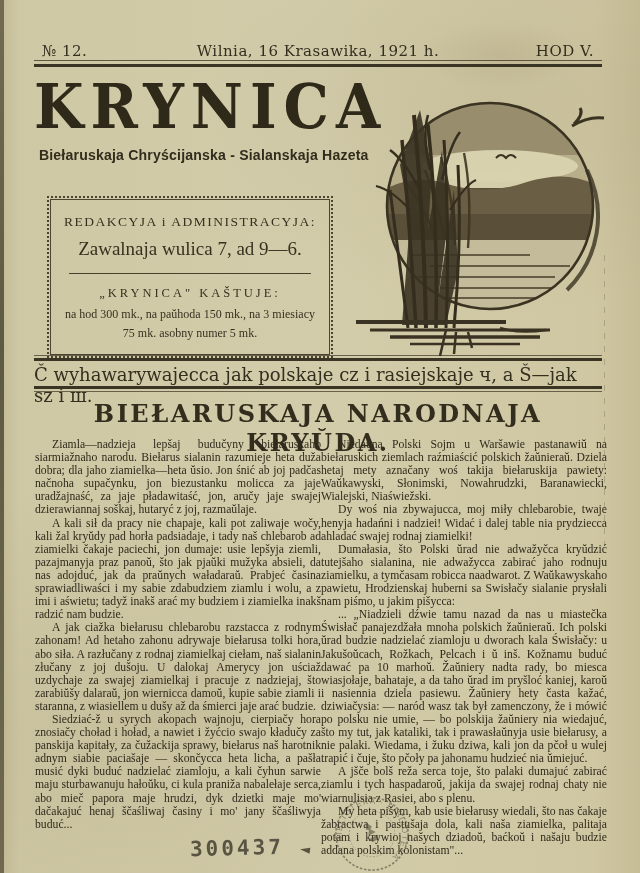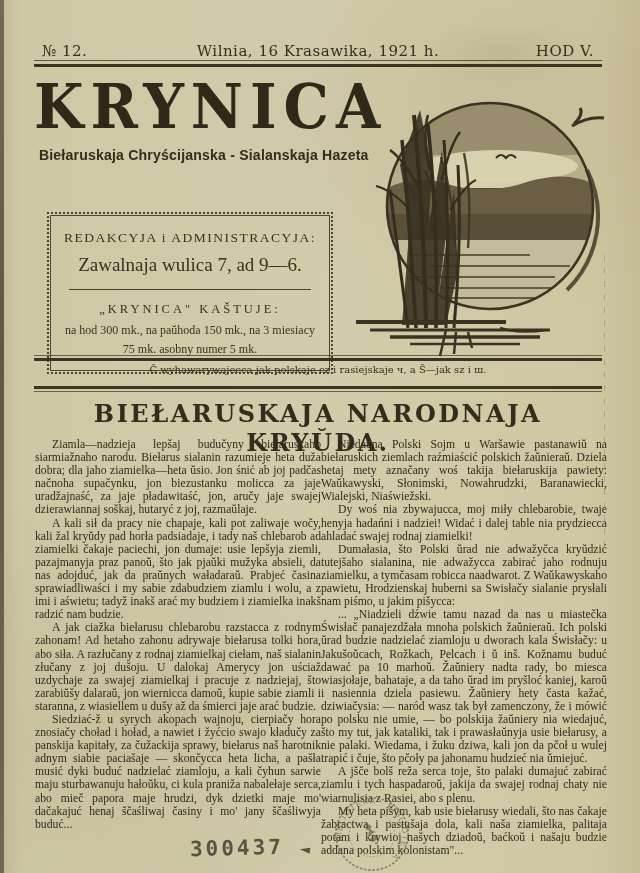--- a/index.html
+++ b/index.html
@@ -35,33 +35,33 @@
     font-size:57px;line-height:60px;letter-spacing:7px;color:#2f2919;
     transform:scaleY(1.08);transform-origin:top center;white-space:nowrap;
   }
   .masthead .subtitle{
     margin-top:13px;font-family:"Liberation Sans",sans-serif;font-weight:700;
     font-size:14.5px;letter-spacing:.2px;color:#322c1c;white-space:nowrap;
     transform:scaleX(.97);transform-origin:center;
   }
 
   
-  .info-box{position:absolute;left:47px;top:212px;width:280px;border:2px dotted #4c4430;padding:1px;}
+  .info-box{position:absolute;left:47px;top:196px;width:280px;border:2px dotted #4c4430;padding:1px;}
   .info-box .inner{border:1px solid #4c4430;padding:14px 8px 13px;text-align:center;}
   .ib-line1{font-size:13.5px;letter-spacing:1.5px;color:#383120;}
   .ib-line2{font-size:19px;margin-top:8px;color:#383120;}
   .ib-divider{width:92%;height:0;border-top:1.5px solid #46402c;margin:13px auto 12px;}
   .ib-kastuje{font-size:12.5px;letter-spacing:3px;color:#383120;}
   .ib-price{font-size:12px;margin-top:6px;color:#383120;}
   .ib-price2{font-size:12px;margin-top:4px;color:#383120;}
 
   
   .p-r1{top:355px;height:1px;opacity:.7;}
   .p-r2{top:358px;height:2.5px;}
-  .pron{position:absolute;left:34px;right:38px;top:364px;text-align:center;font-size:10px;color:#342e1f;font-family:"DejaVu Serif",serif;}
+  .pron{position:absolute;left:34px;right:46px;top:364px;text-align:left;font-size:18px;color:#342e1f;font-family:"DejaVu Serif",serif;}
   .p-r3{top:386px;height:2.5px;}
   .p-r4{top:391px;height:1px;opacity:.7;}
 
   
   .article-title{position:absolute;left:34px;right:38px;top:399px;text-align:center;
     font-family:"DejaVu Serif",serif;font-weight:700;font-size:24px;letter-spacing:2.5px;color:#332d1d;}
   .columns{position:absolute;left:35px;top:438px;width:572px;display:flex;}
   .col{flex:1;text-align:justify;font-size:11.7px;line-height:13.1px;color:#302a1c;}
   .col p{margin:0;text-indent:17px;}
 

